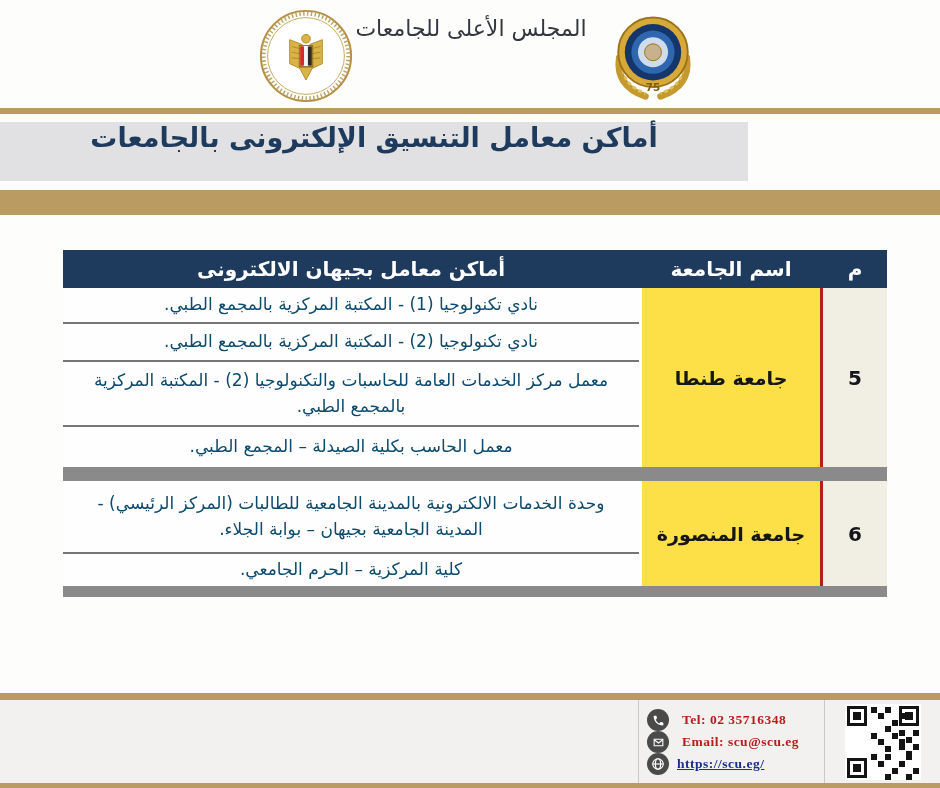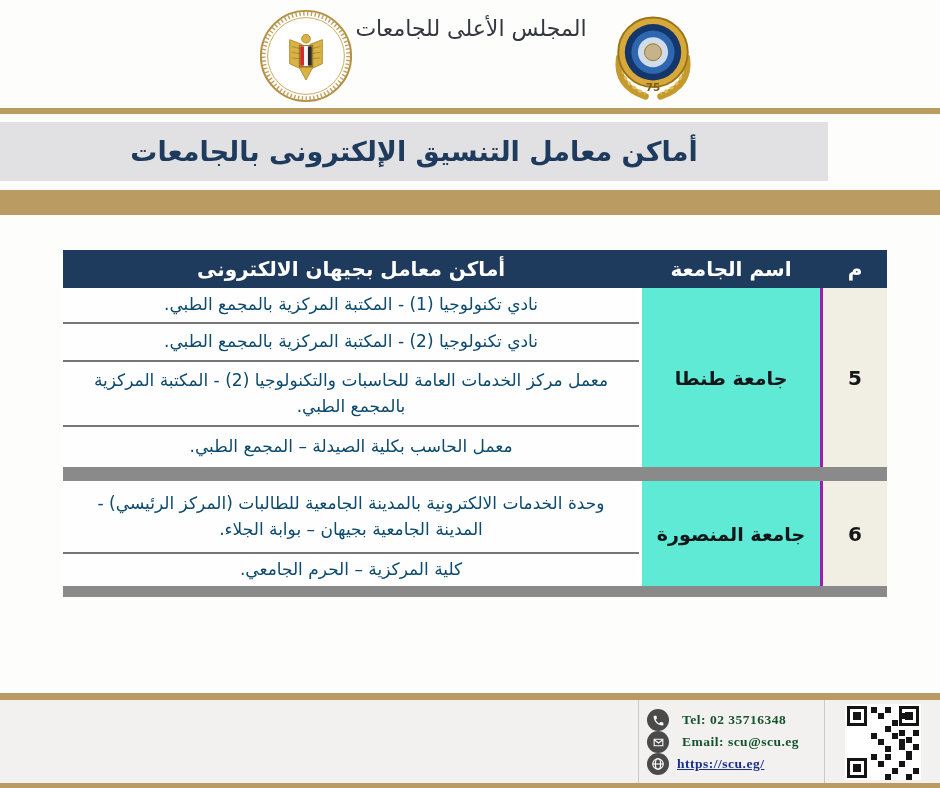--- a/index.html
+++ b/index.html
@@ -9,37 +9,37 @@
   
   .emblem-min { position:absolute; left:258px; top:8px; width:96px; height:96px; }
   .head-text  { position:absolute; left:330px; top:16px; width:282px; text-align:center; }
   .head-text .t1 { font-size:22px; font-weight:normal; color:#33373f; }
   .head-text .t2 { font-size:13.5px; color:#4a4a4a; margin-top:1px; }
   .head-text .t3 { font-size:16.5px; font-weight:bold; color:#2d3038; margin-top:11px; }
   .emblem-scu { position:absolute; left:606px; top:8px; width:94px; height:96px; }
 
   
   .goldbar1 { position:absolute; top:108px; left:0; width:940px; height:6px;  background:#ba9b62; }
-  .titleband{ position:absolute; top:122px; left:0; width:828px; height:59px; background:#e1e1e3;
-              display:flex; align-items:center; justify-content:center; }
+  .titleband{ position:absolute; top:122px; left:0; width:748px; height:59px; background:#e1e1e3;
+              display:flex; align-items:flex-start; justify-content:center; }
   .titleband h1 { font-size:27px; font-weight:bold; color:#1e3a5c; }
   .goldbar2 { position:absolute; top:190px; left:0; width:940px; height:25px; background:#ba9b62; }
 
   
   .sctable { position:absolute; top:250px; left:63px; width:824px; direction:rtl; }
   .thead { display:flex; height:38px; background:#1e3a5c; color:#ffffff; font-weight:bold; }
   .thead > div { display:flex; align-items:center; justify-content:center; font-size:20px; }
   .th-num  { width:64px; }
   .th-univ { width:184px; }
   .th-labs { flex:1; }
 
   .section { display:flex; align-items:stretch; }
   .sec-num  { width:64px;  background:#f1efe3; display:flex; align-items:center; justify-content:center;
               font-weight:bold; font-size:20px; color:#14161a; }
-  .sec-univ { width:184px; background:#5eead4; border-left:3px solid #fff; border-right:3px solid #a21caf;
+  .sec-univ { width:184px; background:#fde047; border-left:3px solid #fff; border-right:3px solid #b91c1c;
               display:flex; align-items:center; justify-content:center;
               font-weight:bold; font-size:19px; color:#14161a; }
   .sec-labs { flex:1; background:#fefefe; display:flex; flex-direction:column; }
   .lab { display:flex; align-items:center; justify-content:center; text-align:center;
          font-size:17px; color:#0c4a6e; line-height:1.5; padding:2px 16px;
          border-bottom:2px solid #767676; }
   .lab:last-child { border-bottom:none; }
   .mh36{min-height:36px} .mh38{min-height:38px} .mh69{min-height:69px}
   .mh65{min-height:65px} .mh40{min-height:40px} .mh73{min-height:73px} .mh32{min-height:32px}
   .graybar { height:14px; background:#8a8a8a; }
@@ -48,21 +48,21 @@
   
   .f-goldtop { position:absolute; top:693px; left:0; width:940px; height:7px; background:#ba9b62; }
   .f-body { position:absolute; top:700px; left:0; width:940px; height:83px; background:#f2f1ef; display:flex; }
   .f-spacer { flex:1; }
   .f-contacts { width:187px; border-left:1px solid #c9c9c9; border-right:1px solid #c9c9c9;
                 padding:9px 8px 9px 8px; display:flex; flex-direction:column; justify-content:space-between; }
   .contact-row { display:flex; align-items:center; gap:8px; }
   .cicon { width:22px; height:22px; border-radius:50%; background:#4a4a4a; flex:none;
            display:flex; align-items:center; justify-content:center; }
   .ctext { font-family:"Liberation Serif", serif; font-weight:bold; font-size:13.5px;
-           color:#14532d; letter-spacing:0.5px; white-space:nowrap; }
+           color:#b91c1c; letter-spacing:0.5px; white-space:nowrap; }
   .ctext .lbl { margin-left:5px; }
   .weblink { font-family:Liberation Serif, serif; font-weight:bold; font-size:13.5px;
              color:#1a2f8f; text-decoration:underline; letter-spacing:0.5px; }
   .f-qr { width:115px; display:flex; align-items:center; justify-content:center; }
   .f-goldbottom { position:absolute; top:783px; left:0; width:940px; height:5px; background:#ba9b62; }
 
   
   .qr { position:relative; width:76px; height:76px; background:#ffffff; }
   .fp { position:absolute; width:20px; height:20px; background:#141414; }
   .fp::before { content:""; position:absolute; left:3px; top:3px; right:3px; bottom:3px; background:#fff; }

